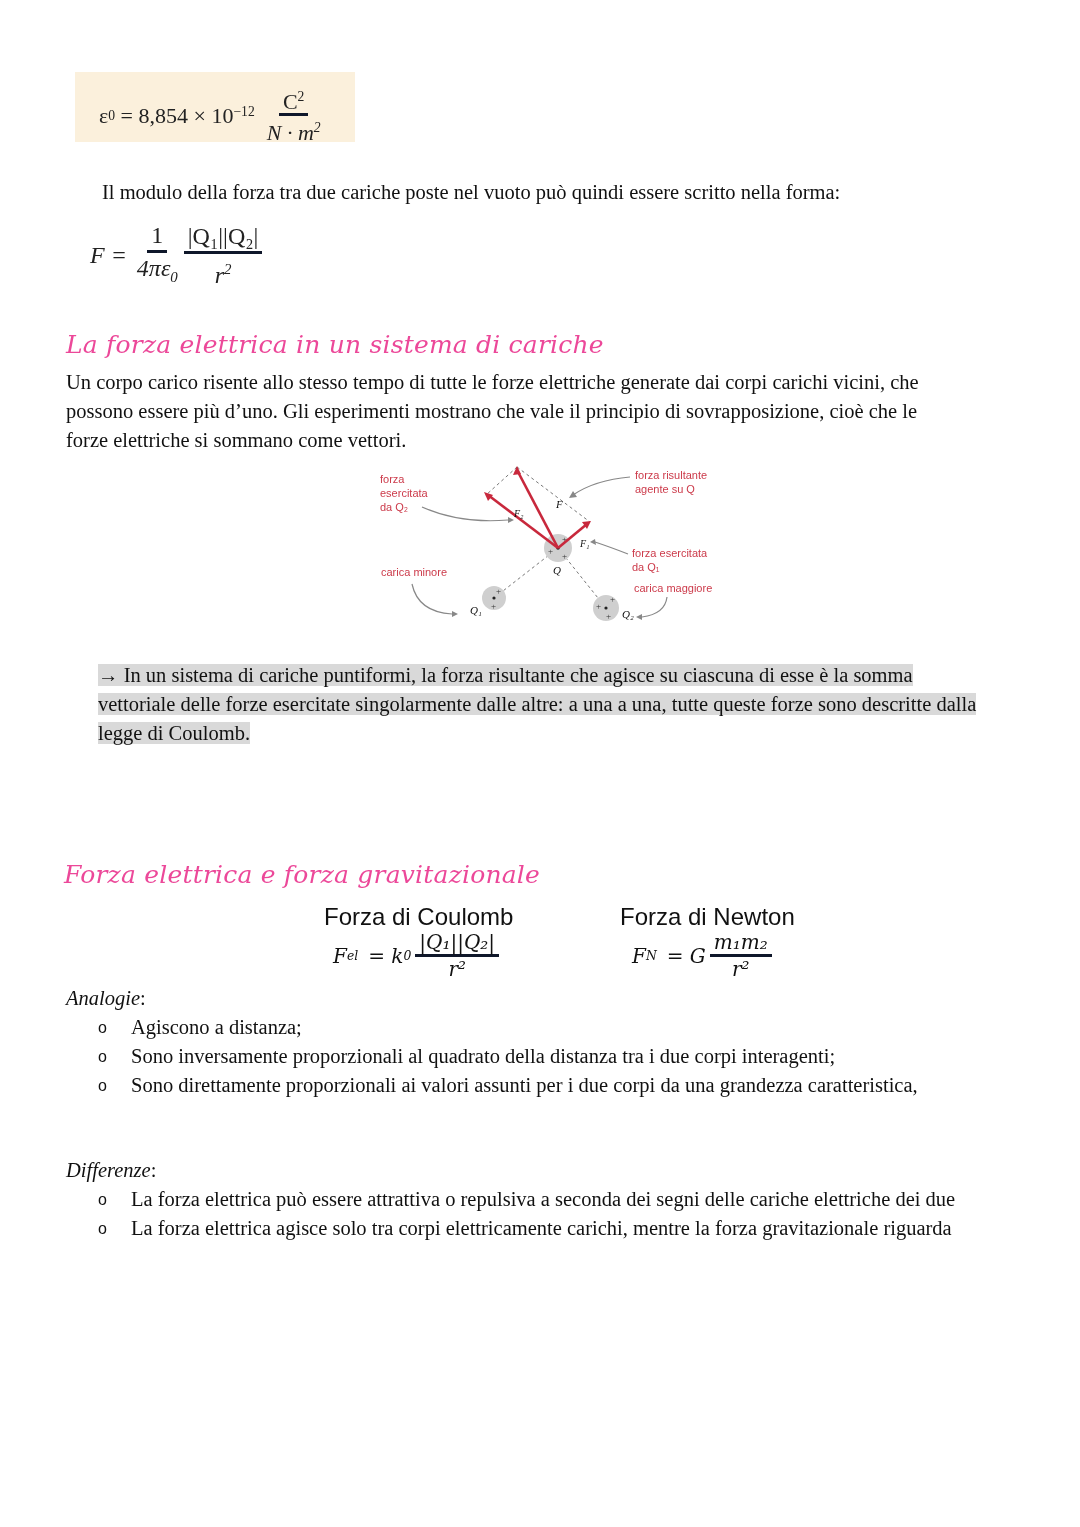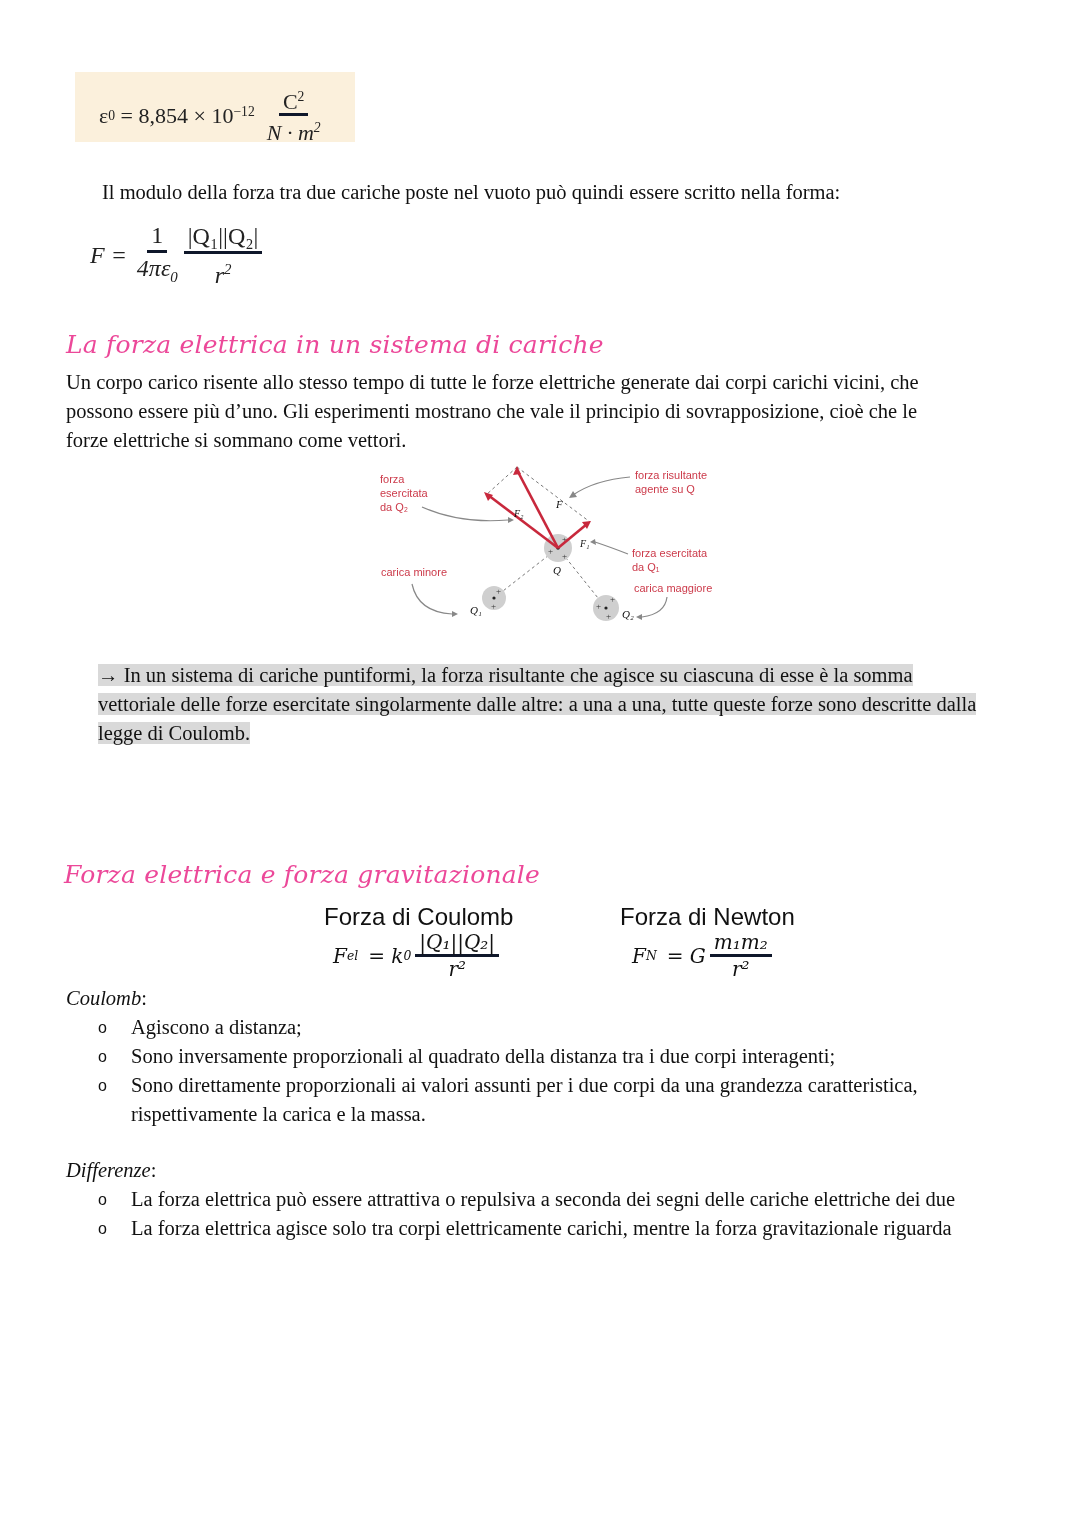--- a/index.html
+++ b/index.html
@@ -164,28 +164,27 @@
   <span>F</span>
     <sub>N</sub>
   <span style="margin-left:10px">= G</span>
   <span class="frac" style="margin-left:4px">
     <span class="num">m₁m₂</span>
     <span class="den">r²</span>
   </span>
 </div>
 
 <div class="abs p" style="left:66px; top:984px; width:980px;">
-  <div><i>Coulomb</i>:</div>
+  <div><i>Analogie</i>:</div>
   <ul class="olist">
     <li><span class="bullet">o</span><span>Agiscono a distanza;</span></li>
     <li><span class="bullet">o</span><span>Sono inversamente proporzionali al quadrato della distanza tra i due corpi interagenti;</span></li>
     <li>
         <span class="bullet">o</span>
         <div>Sono direttamente proporzionali ai valori assunti per i due corpi da una grandezza caratteristica,</div>
-        <div>rispettivamente la carica e la massa.</div>
       </li>
   </ul>
 </div>
 
 <div class="abs p" style="left:66px; top:1156px; width:980px;">
   <div><i>Differenze</i>:</div>
   <ul class="olist">
     <li>
         <span class="bullet">o</span>
         <div>La forza elettrica può essere attrattiva o repulsiva a seconda dei segni delle cariche elettriche dei due</div>

